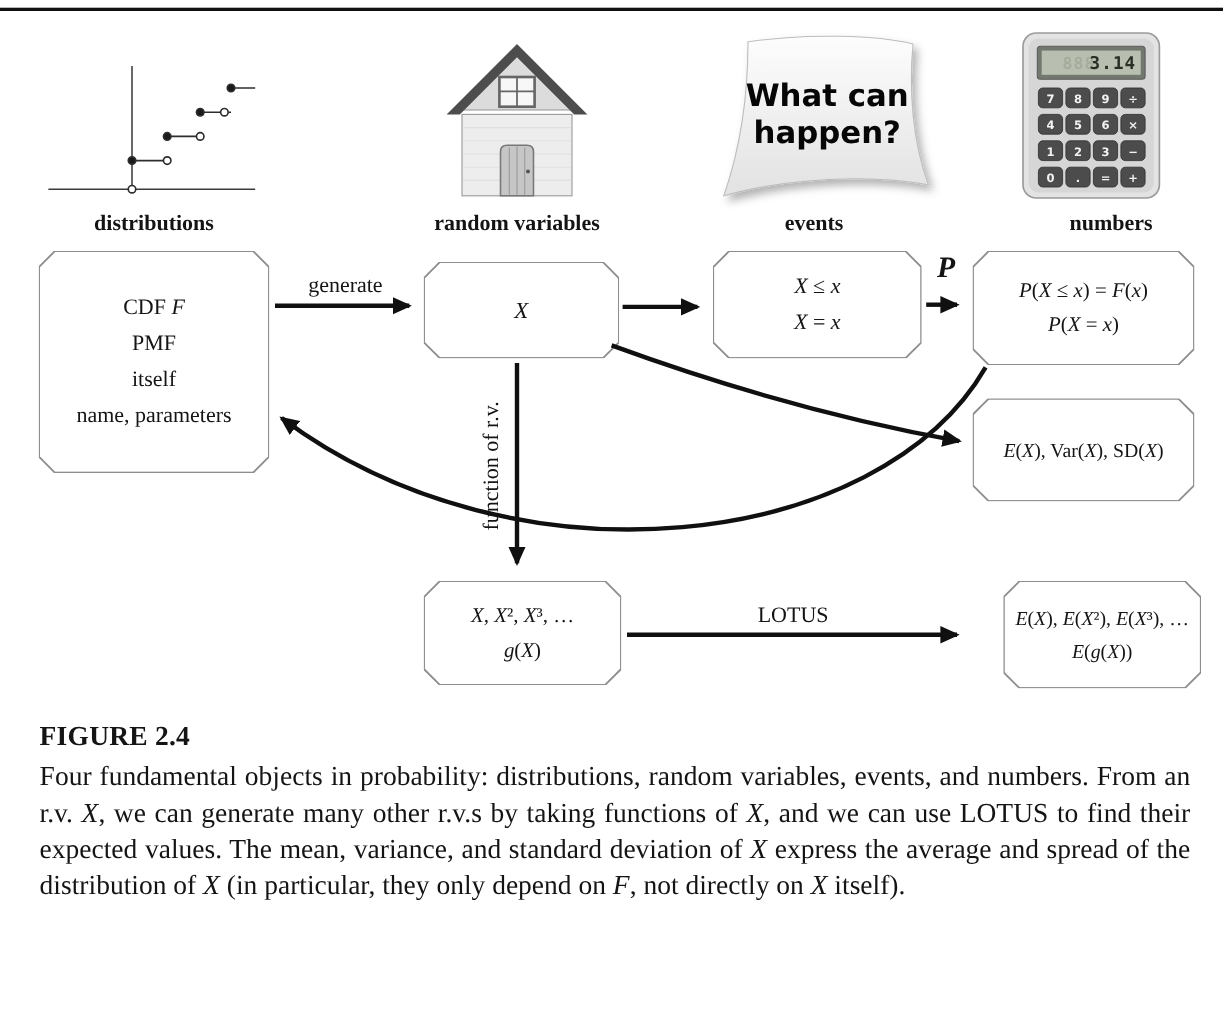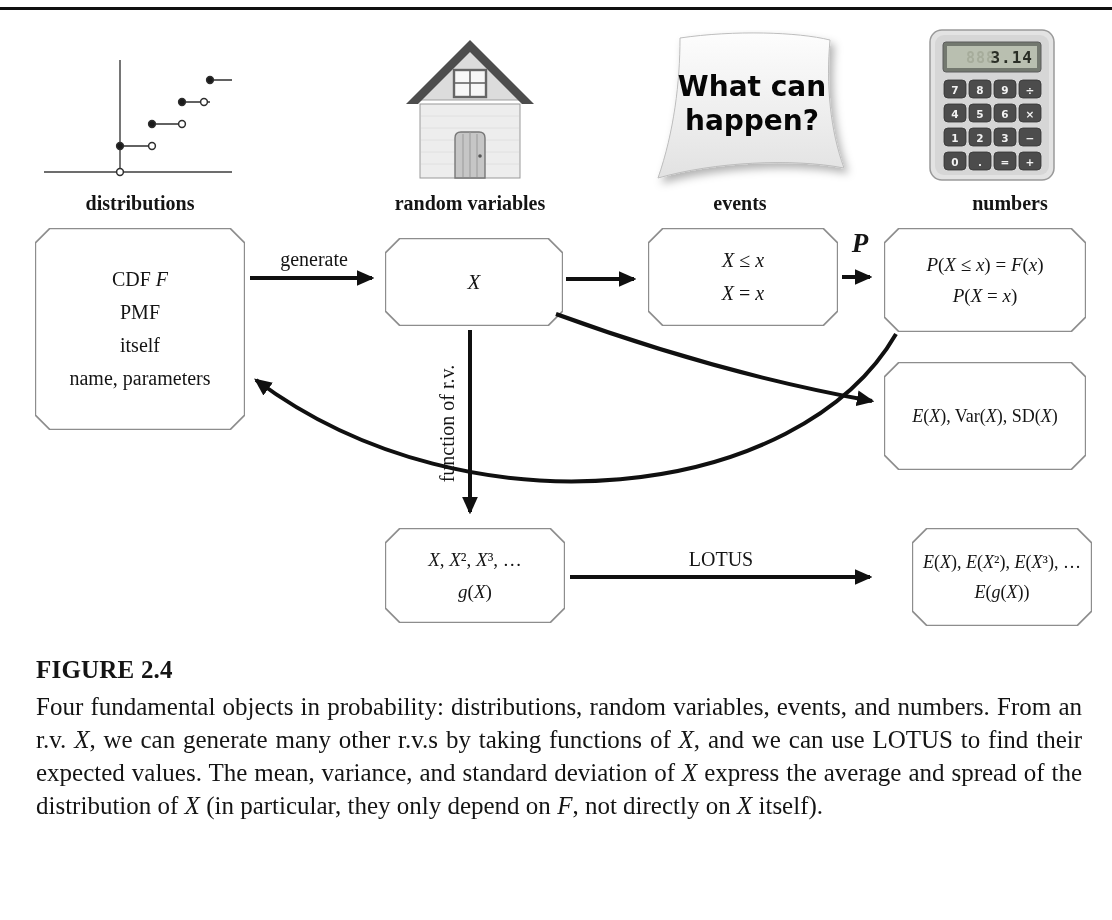--- a/index.html
+++ b/index.html
@@ -30,21 +30,21 @@
                text-align:center; }
   .box-line { line-height:1.15; }
   #box-dist  { left:35px;  top:228px; width:210px; height:202px;padding-left:40px; }
   #box-dist .box-inner { gap:10px; } #box-dist .box-line { font-size:20px; }
   #box-rv    { left:385px; top:238px; width:178px; height:88px; }
   #box-rv .box-line { font-size:21px; }
   #box-events{ left:648px; top:228px; width:190px; height:98px; }
   #box-events .box-inner { gap:10px; } #box-events .box-line { font-size:20px; }
   #box-prob  { left:884px; top:228px; width:202px; height:104px; }
   #box-prob .box-inner { gap:9px;border-radius:12px; } #box-prob .box-line { font-size:19px; }
-  #box-mom   { left:884px; top:362px; width:202px; height:108px; }
+  #box-mom   { left:884px; top:362px; width:202px; height:94px; }
   #box-mom .box-line { font-size:18px; }
   #box-fun   { left:385px; top:528px; width:180px; height:95px; }
   #box-fun .box-inner { gap:10px; } #box-fun .box-line { font-size:19px; }
   #box-lotus { left:884px; top:528px; width:180px; height:98px;margin-left:28px; }
   #box-lotus .box-inner { gap:9px; } #box-lotus .box-line { font-size:18px; }
 
   #arrows { position:absolute; left:0; top:0; pointer-events:none; }
 
   .arrow-label { position:absolute; font-size:20px; text-align:center; }
   #lbl-generate { left:255px; top:248px; width:118px; }

